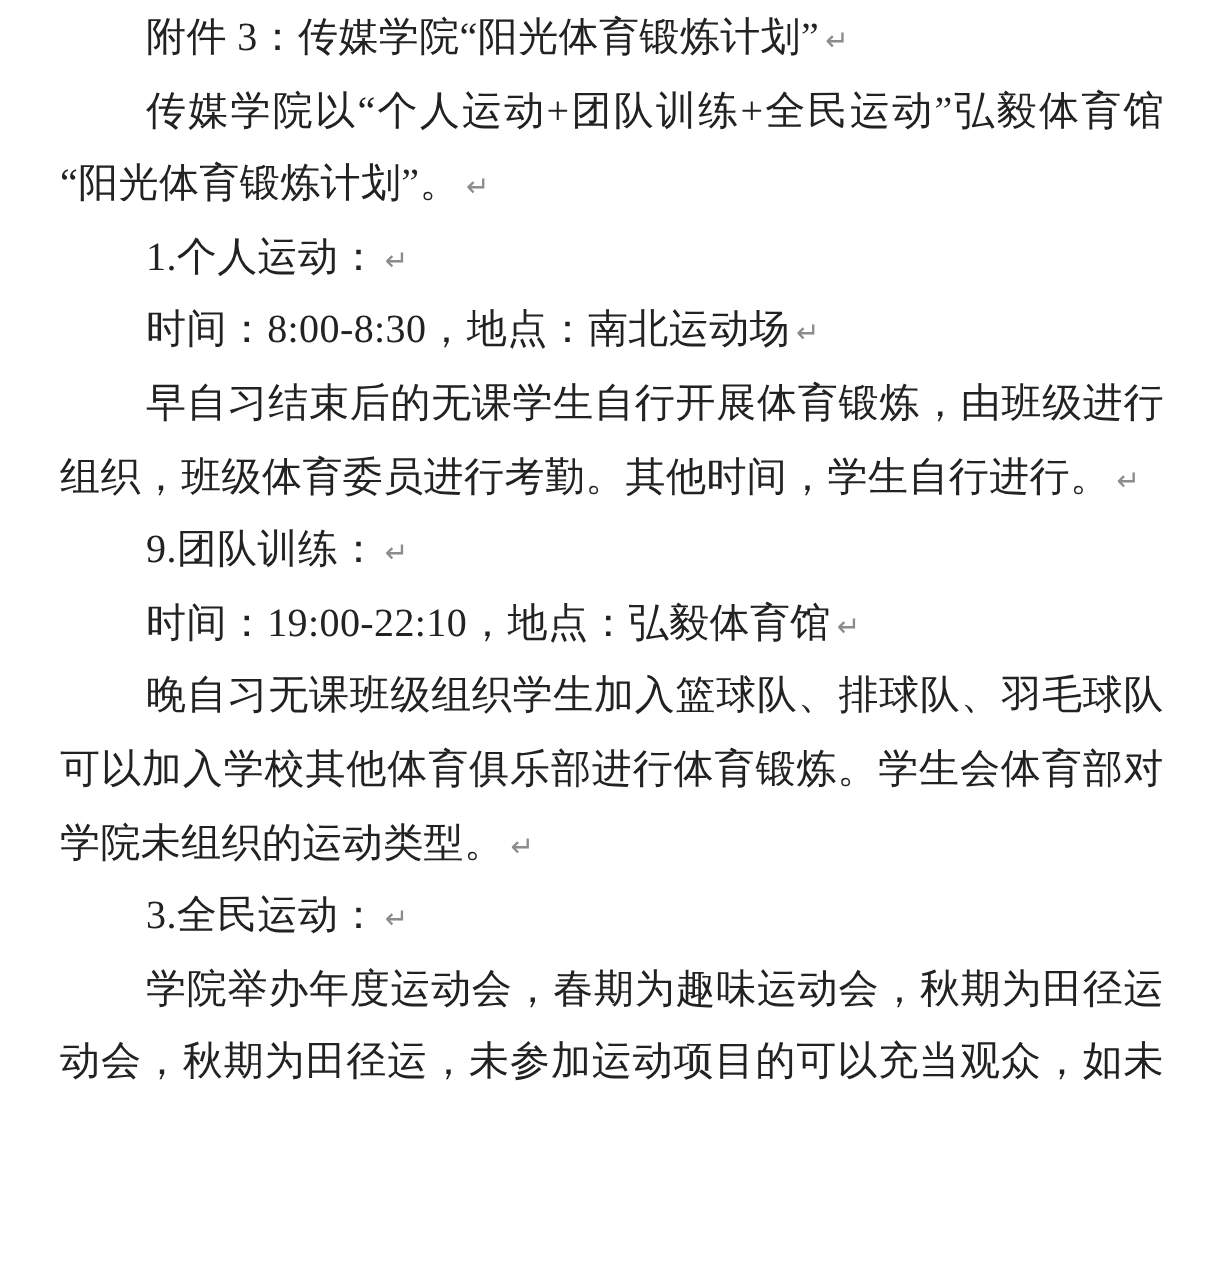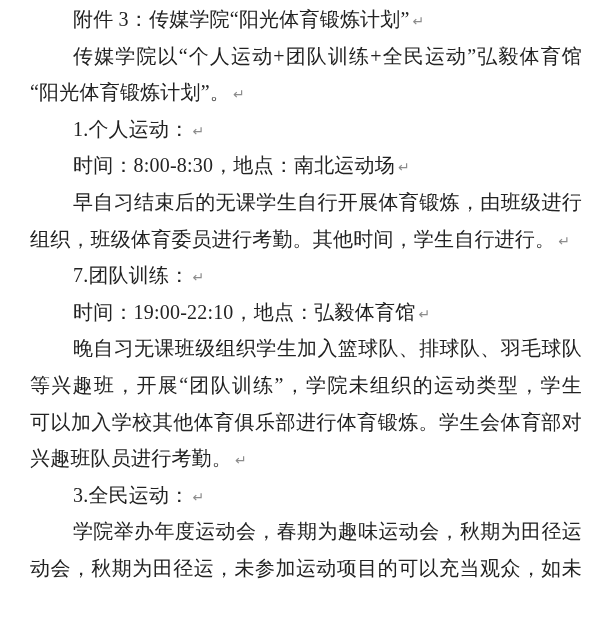--- a/index.html
+++ b/index.html
@@ -50,23 +50,22 @@
 
 <div class="page" style="background: rgb(255, 255, 255);">
   <div class="body-text" style="color: rgb(34, 34, 34);">
       <div class="line indent"><span>附件 3：传媒学院“阳光体育锻炼计划”</span><span class="pilcrow" style="color: rgb(140, 140, 140);">↵</span></div>
       <div class="line indent full"><span>传媒学院以“个人运动+团队训练+全民运动”弘毅体育馆</span></div>
       <div class="line"><span>“阳光体育锻炼计划”。</span><span class="pilcrow" style="color: rgb(140, 140, 140);">↵</span></div>
       <div class="line indent"><span>1.个人运动：</span><span class="pilcrow" style="color: rgb(140, 140, 140);">↵</span></div>
       <div class="line indent"><span>时间：8:00-8:30，地点：南北运动场</span><span class="pilcrow" style="color: rgb(140, 140, 140);">↵</span></div>
       <div class="line indent full"><span>早自习结束后的无课学生自行开展体育锻炼，由班级进行</span></div>
       <div class="line"><span>组织，班级体育委员进行考勤。其他时间，学生自行进行。</span><span class="pilcrow" style="color: rgb(140, 140, 140);">↵</span></div>
-      <div class="line indent"><span>7.团队训练：</span><span class="pilcrow" style="color: rgb(140, 140, 140);">↵</span></div>
+      <div class="line indent"><span>9.团队训练：</span><span class="pilcrow" style="color: rgb(140, 140, 140);">↵</span></div>
       <div class="line indent"><span>时间：19:00-22:10，地点：弘毅体育馆</span><span class="pilcrow" style="color: rgb(140, 140, 140);">↵</span></div>
       <div class="line indent full"><span>晚自习无课班级组织学生加入篮球队、排球队、羽毛球队</span></div>
-      <div class="line full"><span>等兴趣班，开展“团队训练”，学院未组织的运动类型，学生</span></div>
       <div class="line full"><span>可以加入学校其他体育俱乐部进行体育锻炼。学生会体育部对</span></div>
-      <div class="line"><span>兴趣班队员进行考勤。</span><span class="pilcrow" style="color: rgb(140, 140, 140);">↵</span></div>
+      <div class="line"><span>学院未组织的运动类型。</span><span class="pilcrow" style="color: rgb(140, 140, 140);">↵</span></div>
       <div class="line indent"><span>3.全民运动：</span><span class="pilcrow" style="color: rgb(140, 140, 140);">↵</span></div>
       <div class="line indent full"><span>学院举办年度运动会，春期为趣味运动会，秋期为田径运</span></div>
       <div class="line full"><span>动会，秋期为田径运，未参加运动项目的可以充当观众，如未</span></div>
     </div>
 </div>
 
 </body></html>

